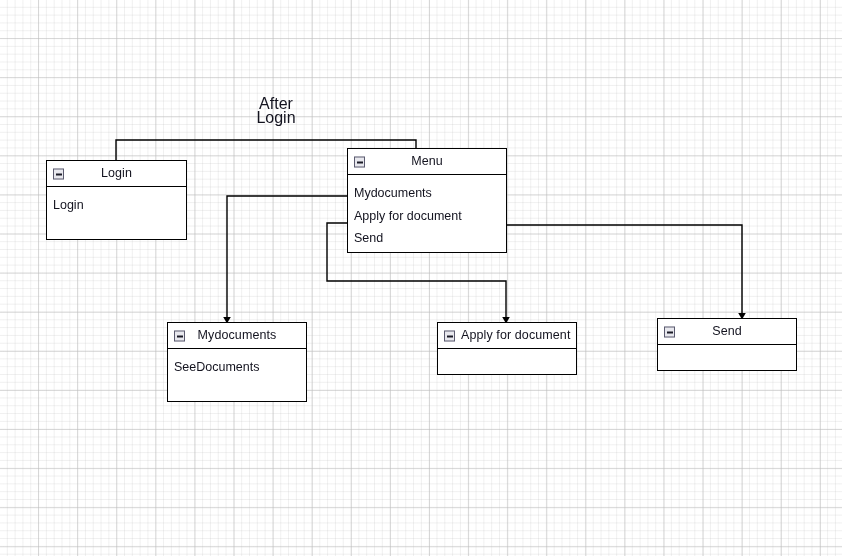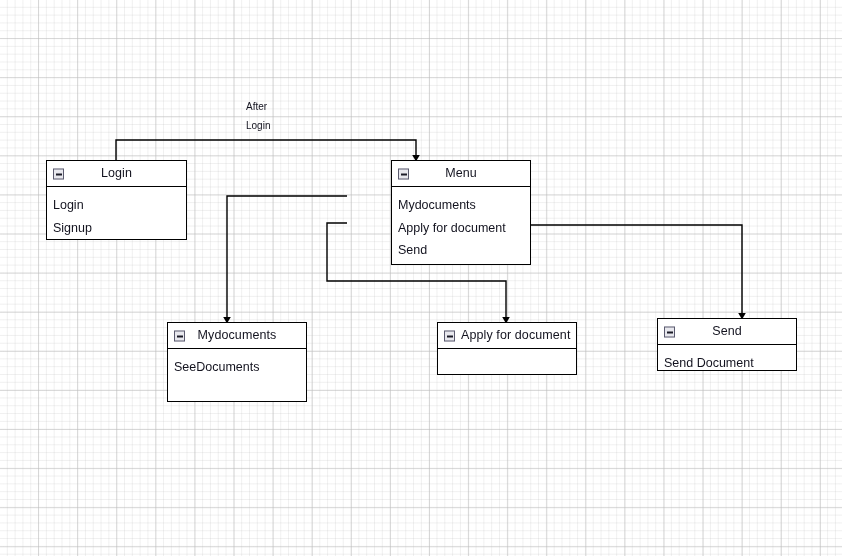--- a/index.html
+++ b/index.html
@@ -85,23 +85,24 @@
   }
   .node-row {
     font-size: 12.5px;
     color: #13131f;
     line-height: 1;
     padding: 5px 0 5px 6px;
     white-space: nowrap;
   }
   .edge-label {
     position: absolute;
-    font-size: 10px;
+    font-size: 16px;
     color: #13131f;
-    line-height: 19px;
+    line-height: 14px;
+    text-align: center;
     white-space: pre;
     z-index: 6;
   }
 </style>
 </head>
 <body>
 
 <div id="canvas">
 
   <svg id="edge-layer" width="842" height="556" viewBox="0 0 842 556" xmlns="http://www.w3.org/2000/svg">
@@ -118,25 +119,24 @@
       </g>
   </svg>
 
   <div class="node" style="left:46px; top:160px; width:141px; height:80px;">
     <div class="node-header">
       <span class="collapse-icon"></span>
       <span class="node-title">Login</span>
     </div>
     <div class="node-body">
       <div class="node-row">Login</div>
-      <div class="node-row">Signup</div>
     </div>
   </div>
 
-  <div class="node" style="left:347px; top:160px; width:140px; height:105px;margin-left:44px;">
+  <div class="node" style="left:347px; top:148px; width:160px; height:105px;">
     <div class="node-header">
       <span class="collapse-icon"></span>
       <span class="node-title">Menu</span>
     </div>
     <div class="node-body">
       <div class="node-row">Mydocuments</div>
       <div class="node-row">Apply for document</div>
       <div class="node-row">Send</div>
     </div>
   </div>
@@ -156,21 +156,18 @@
       <span class="collapse-icon"></span>
       <span class="node-title">Apply for document</span>
     </div>
   </div>
 
   <div class="node" style="left:657px; top:318px; width:140px; height:53px;">
     <div class="node-header">
       <span class="collapse-icon"></span>
       <span class="node-title">Send</span>
     </div>
-    <div class="node-body">
-      <div class="node-row">Send Document</div>
-    </div>
   </div>
 
   <div class="edge-label" style="left:246px; top:97px; width:60px;">After
 Login</div>
 
 </div>
 
 </body></html>

